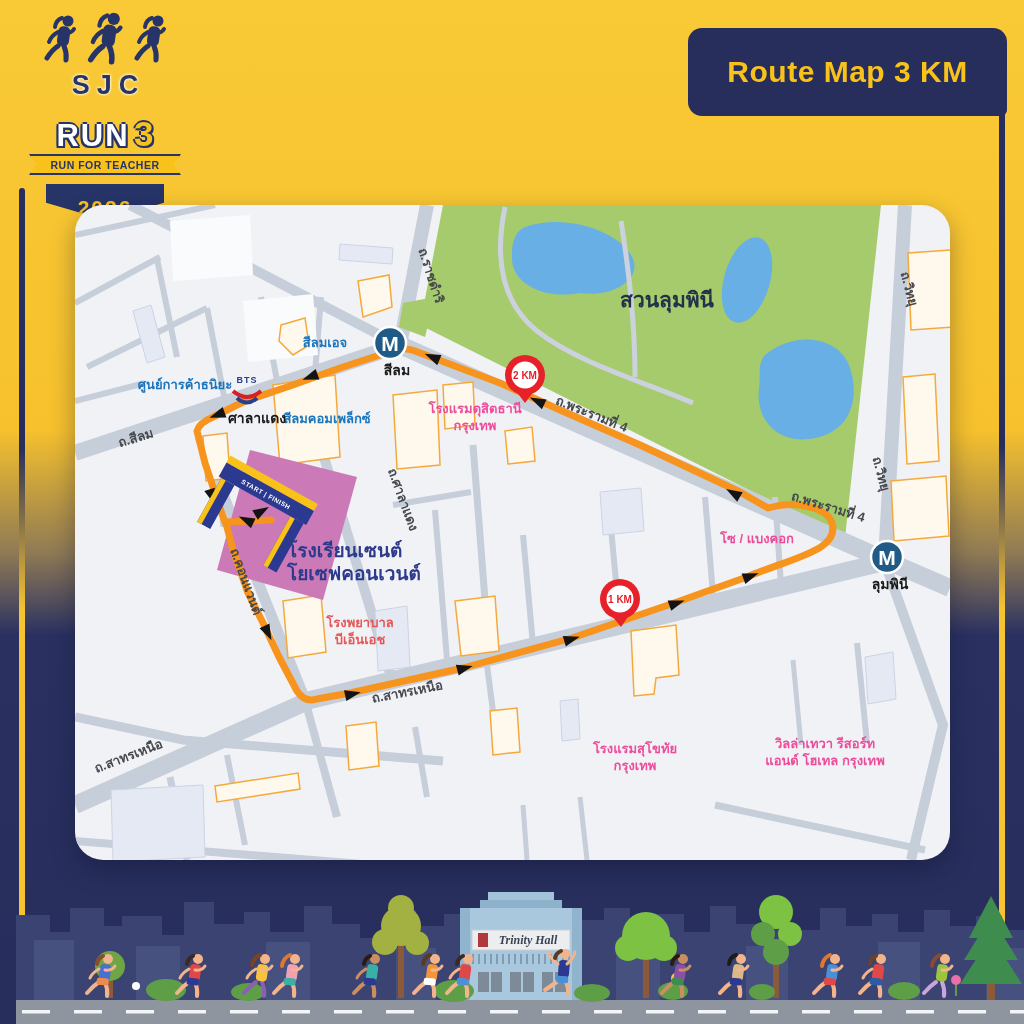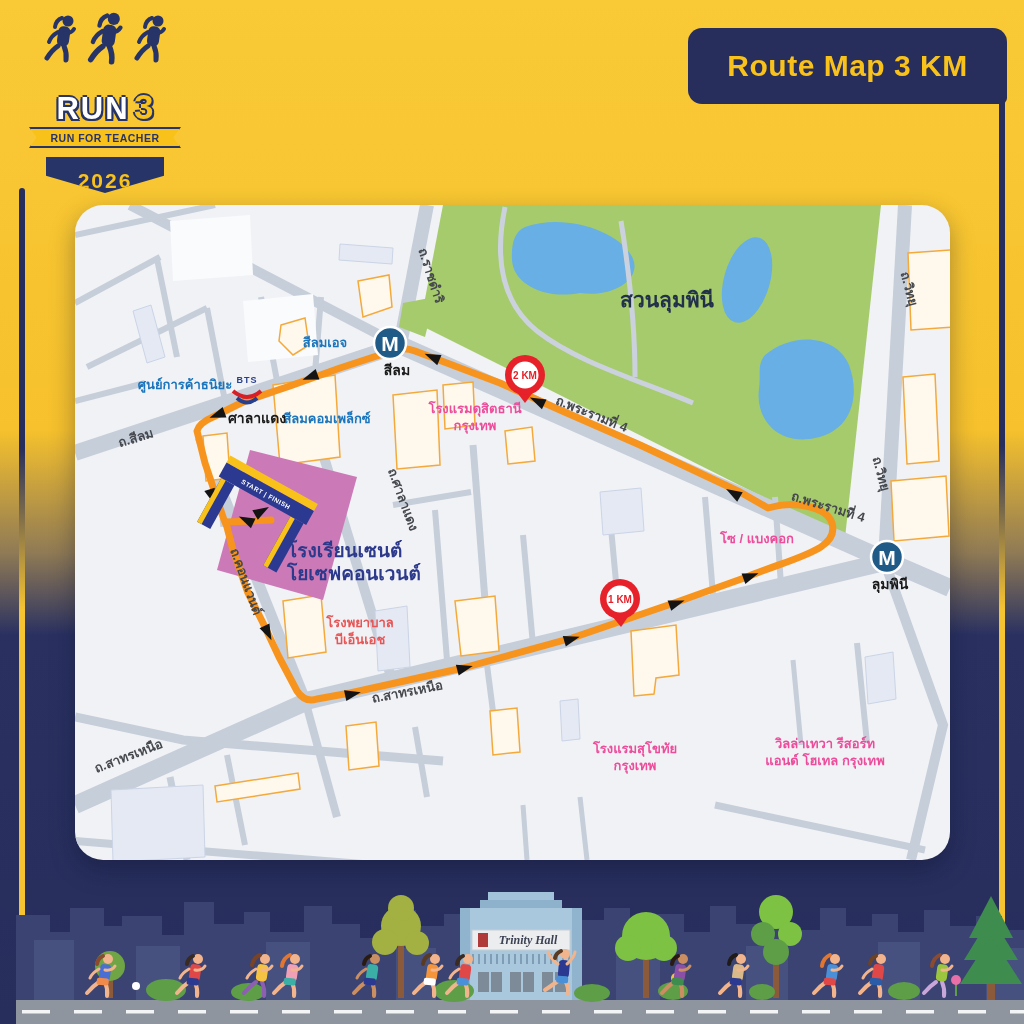--- a/index.html
+++ b/index.html
@@ -6,21 +6,21 @@
   *{box-sizing:border-box;}
   #stage{position:relative;width:1024px;height:1024px;overflow:hidden;
          font-family:"Liberation Sans",sans-serif;
          background:linear-gradient(180deg,#F9CA36 0%,#F6C12D 42%,#8f7a55 54%,#2A3161 62%,#272E5C 100%);}
   .vline{position:absolute;width:6px;border-radius:3px;}
   #vline-left{left:19px;top:188px;height:812px;
     background:linear-gradient(180deg,#272E5C 0%,#272E5C 32%,#F7C431 52%,#F7C431 100%);}
   #vline-right{left:999px;top:92px;height:908px;
     background:linear-gradient(180deg,#272E5C 0%,#272E5C 39%,#F7C431 57%,#F7C431 100%);}
   
-  #badge{position:absolute;left:688px;top:28px;width:319px;height:76px;background:#272E5C;
+  #badge{position:absolute;left:688px;top:28px;width:319px;height:88px;background:#272E5C;
          border-radius:14px 14px 6px 14px;display:flex;align-items:center;justify-content:center;}
   #badge span{color:#F9C21B;font-size:30px;font-weight:800;letter-spacing:.5px;}
   
   #logo{position:absolute;left:16px;top:10px;width:178px;text-align:center;}
   #logo .sjc{color:#273468;font-size:27px;font-weight:800;letter-spacing:7px;margin-left:7px;
              text-shadow:0 0 3px #fff,0 0 3px #fff;line-height:1;}
   #logo .runline{line-height:1;margin-top:17px;}
   #logo .run{color:#fff;font-size:31px;font-weight:800;letter-spacing:2px;
              text-shadow:-2px 0 0 #273468,2px 0 0 #273468,0 -2px 0 #273468,0 2px 0 #273468,2px 2px 0 #273468,-2px 2px 0 #273468;}
   #logo .three{color:#F9C21B;font-size:35px;font-weight:800;
@@ -85,20 +85,21 @@
           <path d="M-2,-16 Q-8,-12 -13,-4" stroke="#273468" stroke-width="5" fill="none" stroke-linecap="round"></path>
           <path d="M4,-16 Q7,-9 6,-2" stroke="#273468" stroke-width="5" fill="none" stroke-linecap="round"></path>
           <rect x="-6" y="-36" width="12" height="20" rx="5" fill="#273468" transform="rotate(8)"></rect>
           <path d="M-2,-30 Q-9,-26 -11,-20" stroke="#273468" stroke-width="4" fill="none" stroke-linecap="round"></path>
           <path d="M4,-29 Q11,-28 14,-33" stroke="#273468" stroke-width="4" fill="none" stroke-linecap="round"></path>
           <circle cx="8" cy="-41" r="5.5" fill="#273468"></circle>
           <path d="M2,-44 q-6,2 -7,9" stroke="#273468" stroke-width="4" fill="none" stroke-linecap="round"></path>
         </g>
       </g>
     </svg>
+    <div class="sjc">SJC</div>
     <div class="runline"><span class="run">RUN</span> <span class="three">3</span></div>
     <div class="ribbon">
         <span>RUN FOR TEACHER</span>
       </div>
     <div class="shield">
         <span>2026</span>
       </div>
   </div>
 
   <div id="badge">

